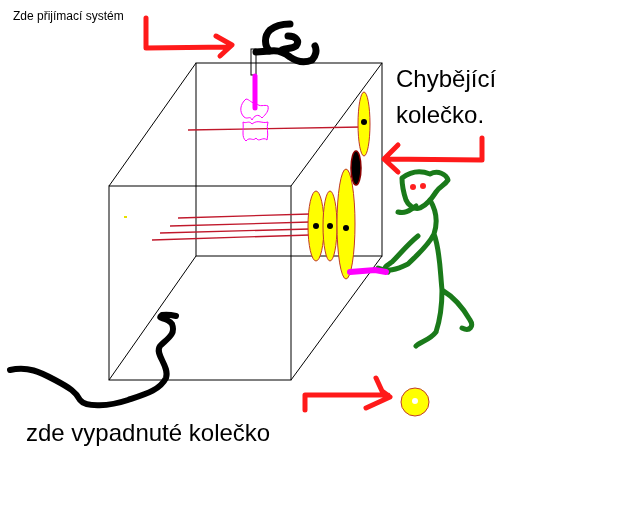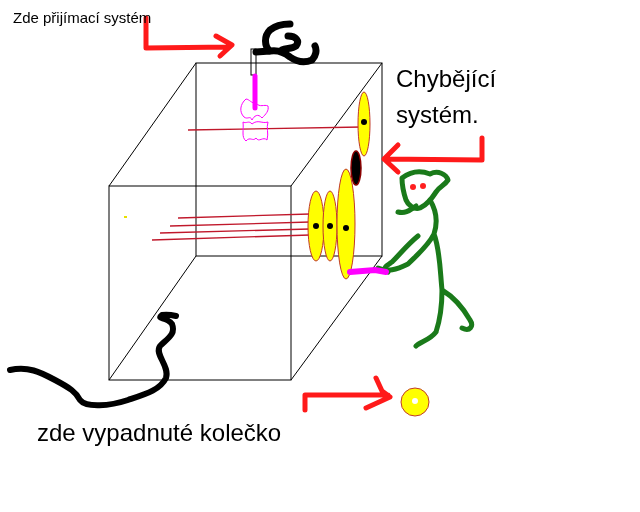--- a/index.html
+++ b/index.html
@@ -1,23 +1,23 @@
 <!DOCTYPE html>
 <html><head>
 <meta charset="utf-8">
 <style>
   html, body { margin: 0; padding: 0; background: #ffffff; }
   body { width: 640px; height: 512px; position: relative; overflow: hidden; font-family: "Liberation Sans", sans-serif; }
   svg.canvas { position: absolute; left: 0; top: 0; width: 640px; height: 512px; }
   .label { position: absolute; color: #000000; white-space: nowrap; font-family: "Liberation Sans", sans-serif; line-height: 1; }
-  .label-small { left: 13px; top: 10px; font-size: 15px; }
+  .label-small { left: 13px; top: 10px; font-size: 12px; }
   .label-large { font-size: 24px; }
   .label-missing1 { left: 396px; top: 67px; }
   .label-missing2 { left: 396px; top: 103px; }
-  .label-fallen { left: 37px; top: 421px; }
+  .label-fallen { left: 26px; top: 421px; }
 </style>
 </head>
 <body>
 
 <svg class="canvas" viewBox="0 0 640 512" xmlns="http://www.w3.org/2000/svg">
 
   <g fill="none" stroke="#000" stroke-width="1">
     <rect x="196" y="63" width="186" height="193"></rect>
     <rect x="109" y="186" width="182" height="194"></rect>
     <line x1="196" y1="63" x2="109" y2="186"></line>
@@ -86,14 +86,14 @@
   </g>
   <g fill="#ff2020">
     <circle cx="413" cy="187" r="3"></circle>
     <circle cx="423" cy="186" r="3"></circle>
   </g>
   <path d="M350 272 L375 270 L386 272" stroke="#ff00ff" stroke-width="6" stroke-linecap="round" fill="none"></path>
 </svg>
 
 <div class="label label-small">Zde přijímací systém</div>
 <div class="label label-large label-missing1">Chybějící</div>
-<div class="label label-large label-missing2">systém.</div>
+<div class="label label-large label-missing2">kolečko.</div>
 <div class="label label-large label-fallen">zde vypadnuté kolečko</div>
 
 </body></html>

